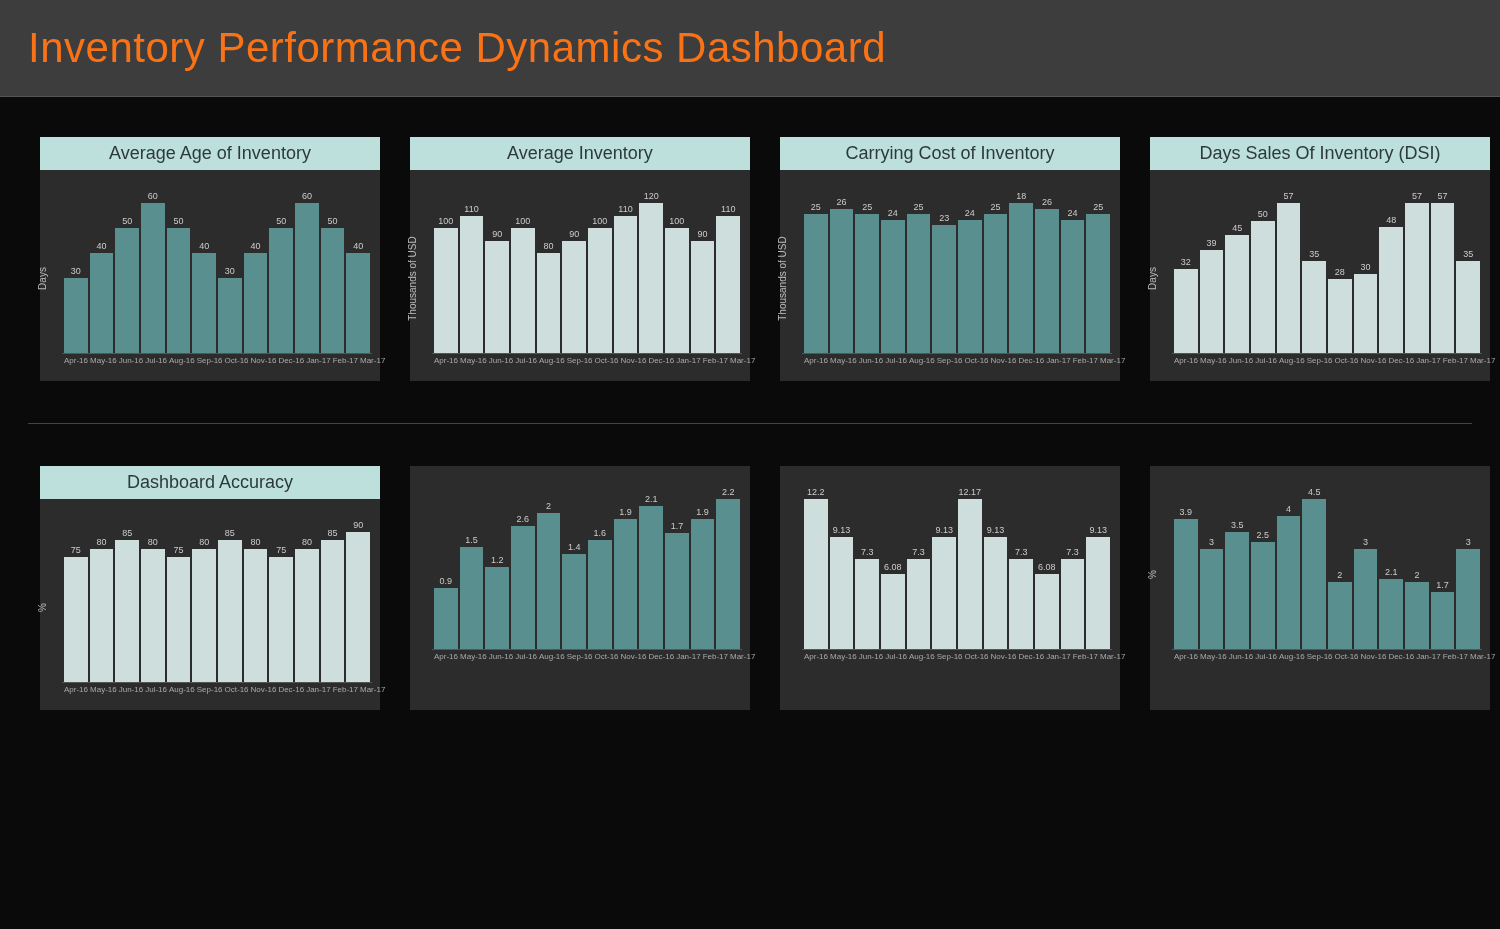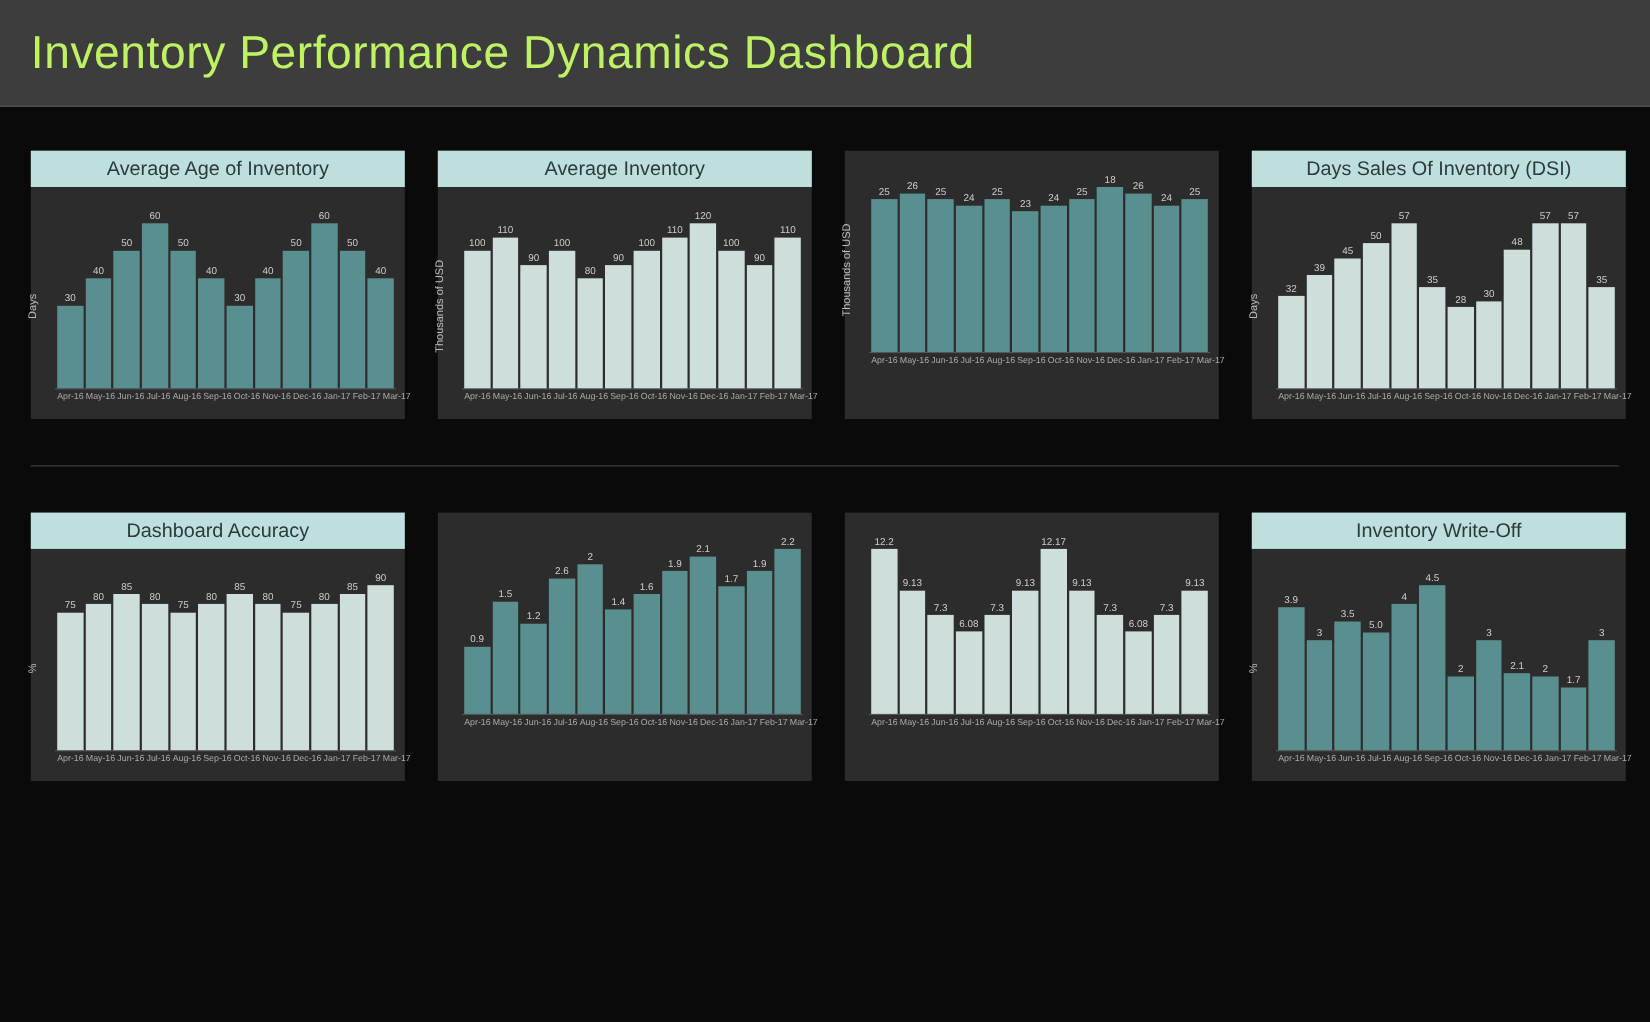--- a/index.html
+++ b/index.html
@@ -9,32 +9,33 @@
     width: 1500px;
     height: 929px;
     overflow: hidden;
   }
   .header {
     background: #3d3d3d;
     padding: 24px 28px;
     border-bottom: 1px solid #555;
   }
   .header h1 {
-    color: #bef264;
+    color: #f97316;
     font-weight: 300;
     font-size: 42px;
     letter-spacing: 0.5px;
   }
   .dashboard {
     padding: 40px 28px 20px 28px;
   }
   .row {
     display: flex;
     gap: 30px;
     justify-content: flex-start;
+    margin-left: 12px;
   }
   .divider {
     border: none;
     border-top: 1px solid #444;
     margin: 42px 0 42px 0;
   }
   .card {
     background: #2c2c2c;
     width: 340px;
     padding-bottom: 6px;
@@ -245,20 +246,21 @@
             <div class="xlabel">Oct-16</div>
             <div class="xlabel">Nov-16</div>
             <div class="xlabel">Dec-16</div>
             <div class="xlabel">Jan-17</div>
             <div class="xlabel">Feb-17</div>
             <div class="xlabel">Mar-17</div>
           </div>
         </div>
       </div>
       <div class="card">
+        <div class="card-title">Carrying Cost of Inventory</div>
         <div class="chart-area">
           <div class="ylabel">Thousands of USD</div>
           <div class="bars">
             <div class="bar-wrap">
               <div class="bar-val">25</div>
               <div class="bar teal" style="height: 138.889px;"></div>
             </div>
             <div class="bar-wrap">
               <div class="bar-val">26</div>
               <div class="bar teal" style="height: 144.444px;"></div>
@@ -593,38 +595,37 @@
             <div class="xlabel">Oct-16</div>
             <div class="xlabel">Nov-16</div>
             <div class="xlabel">Dec-16</div>
             <div class="xlabel">Jan-17</div>
             <div class="xlabel">Feb-17</div>
             <div class="xlabel">Mar-17</div>
           </div>
         </div>
       </div>
       <div class="card">
-        <div class="card-title">Inventory Write-Off</div>
         <div class="chart-area">
           <div class="ylabel">%</div>
           <div class="bars">
             <div class="bar-wrap">
               <div class="bar-val">3.9</div>
               <div class="bar teal" style="height: 130px;"></div>
             </div>
             <div class="bar-wrap">
               <div class="bar-val">3</div>
               <div class="bar teal" style="height: 100px;"></div>
             </div>
             <div class="bar-wrap">
               <div class="bar-val">3.5</div>
               <div class="bar teal" style="height: 116.667px;"></div>
             </div>
             <div class="bar-wrap">
-              <div class="bar-val">5.0</div>
+              <div class="bar-val">2.5</div>
               <div class="bar teal" style="height: 106.667px;"></div>
             </div>
             <div class="bar-wrap">
               <div class="bar-val">4</div>
               <div class="bar teal" style="height: 133.333px;"></div>
             </div>
             <div class="bar-wrap">
               <div class="bar-val">4.5</div>
               <div class="bar teal" style="height: 150px;"></div>
             </div>

